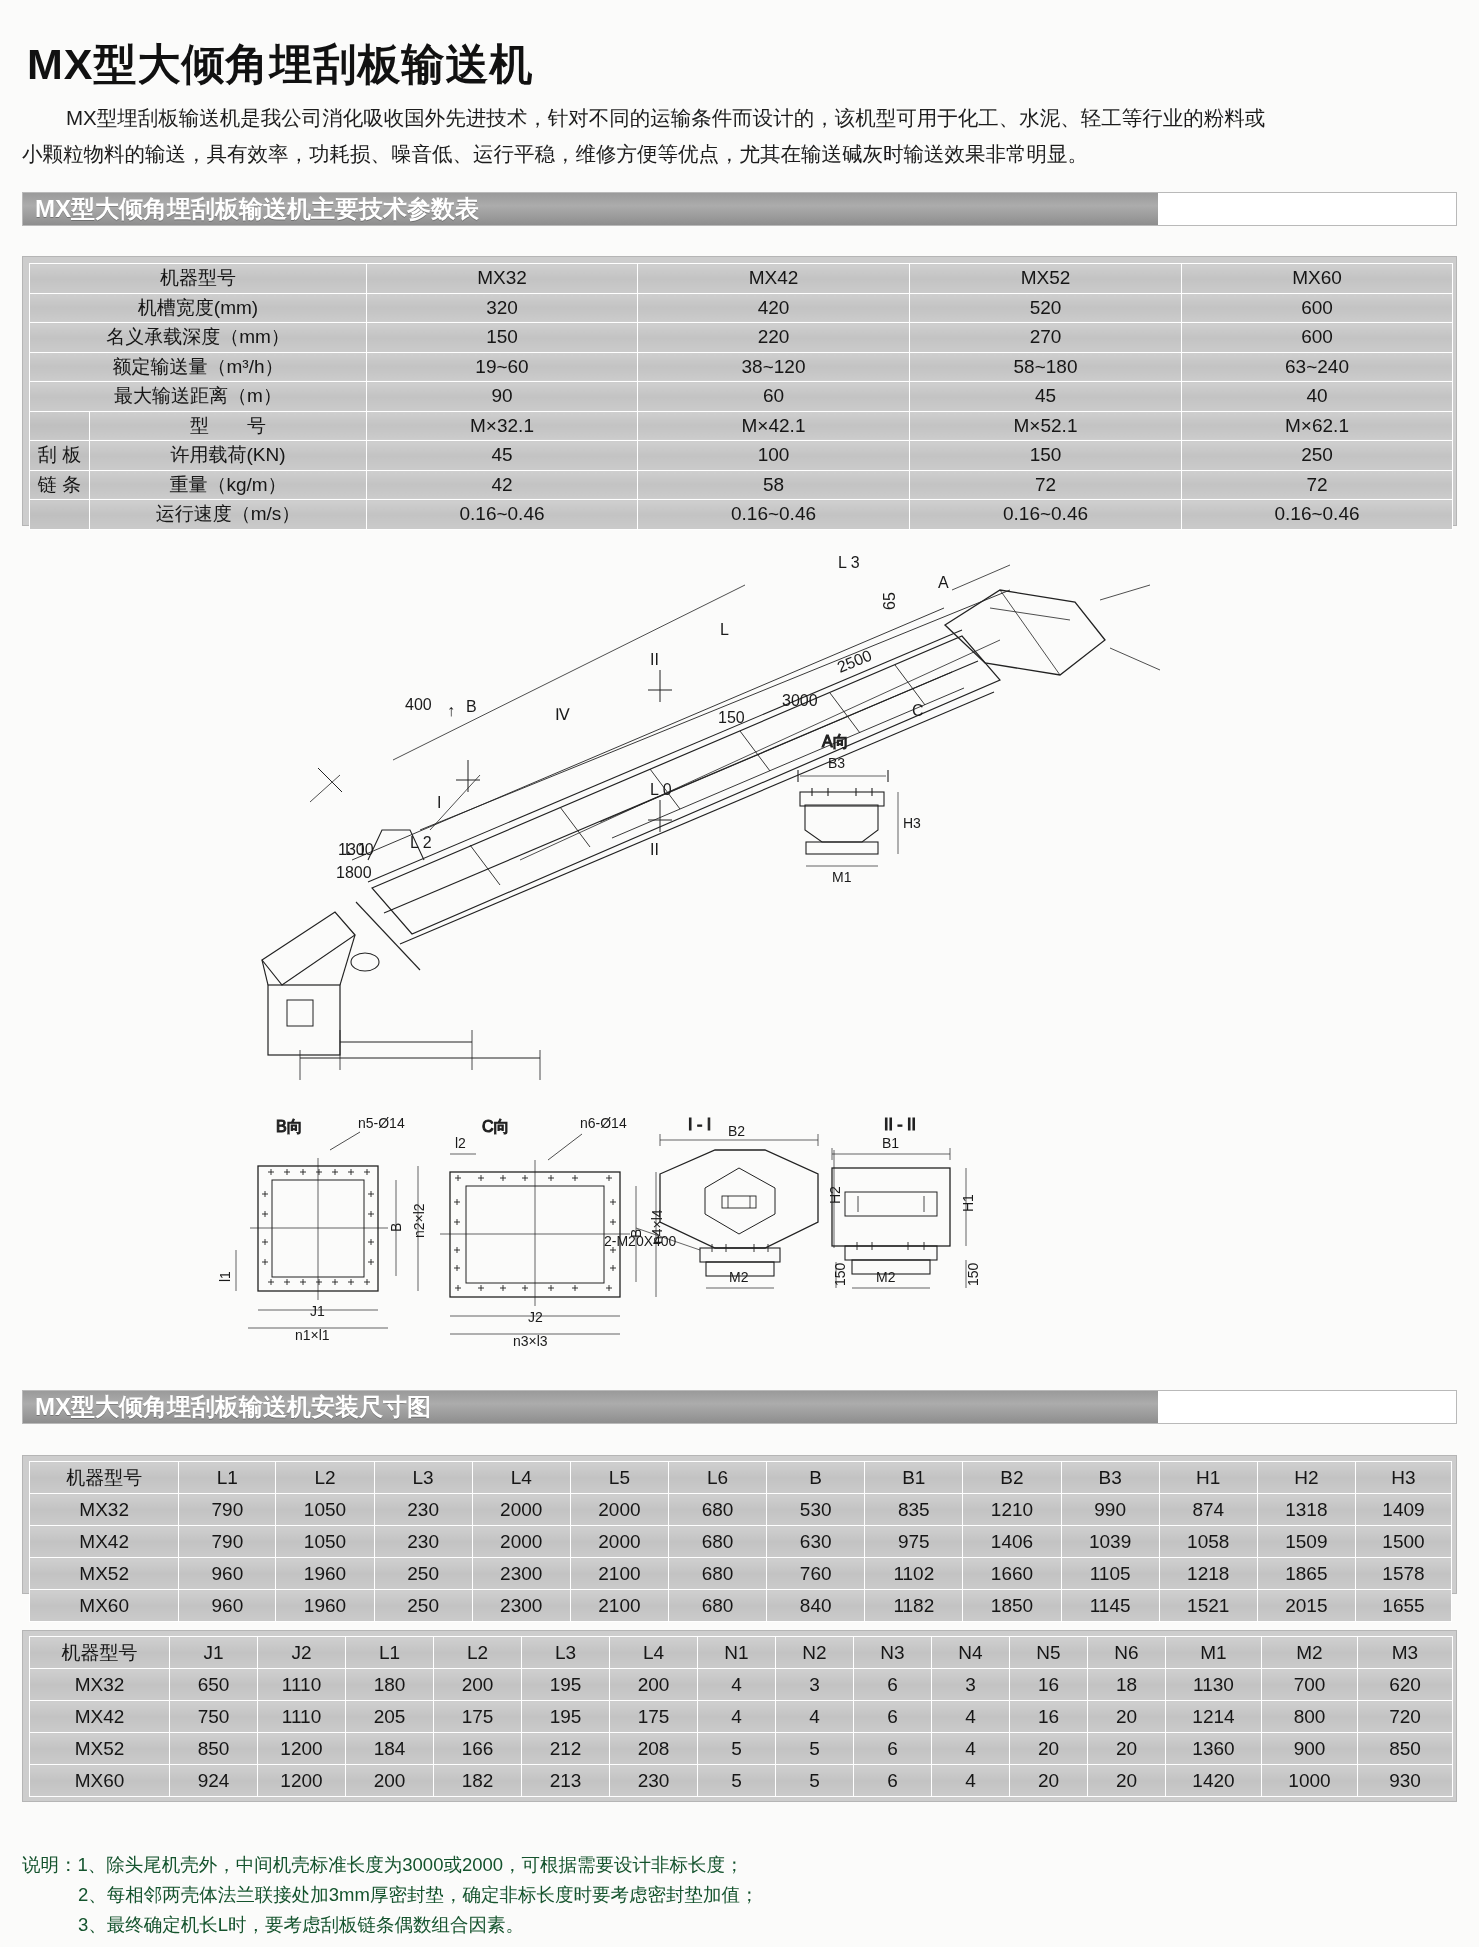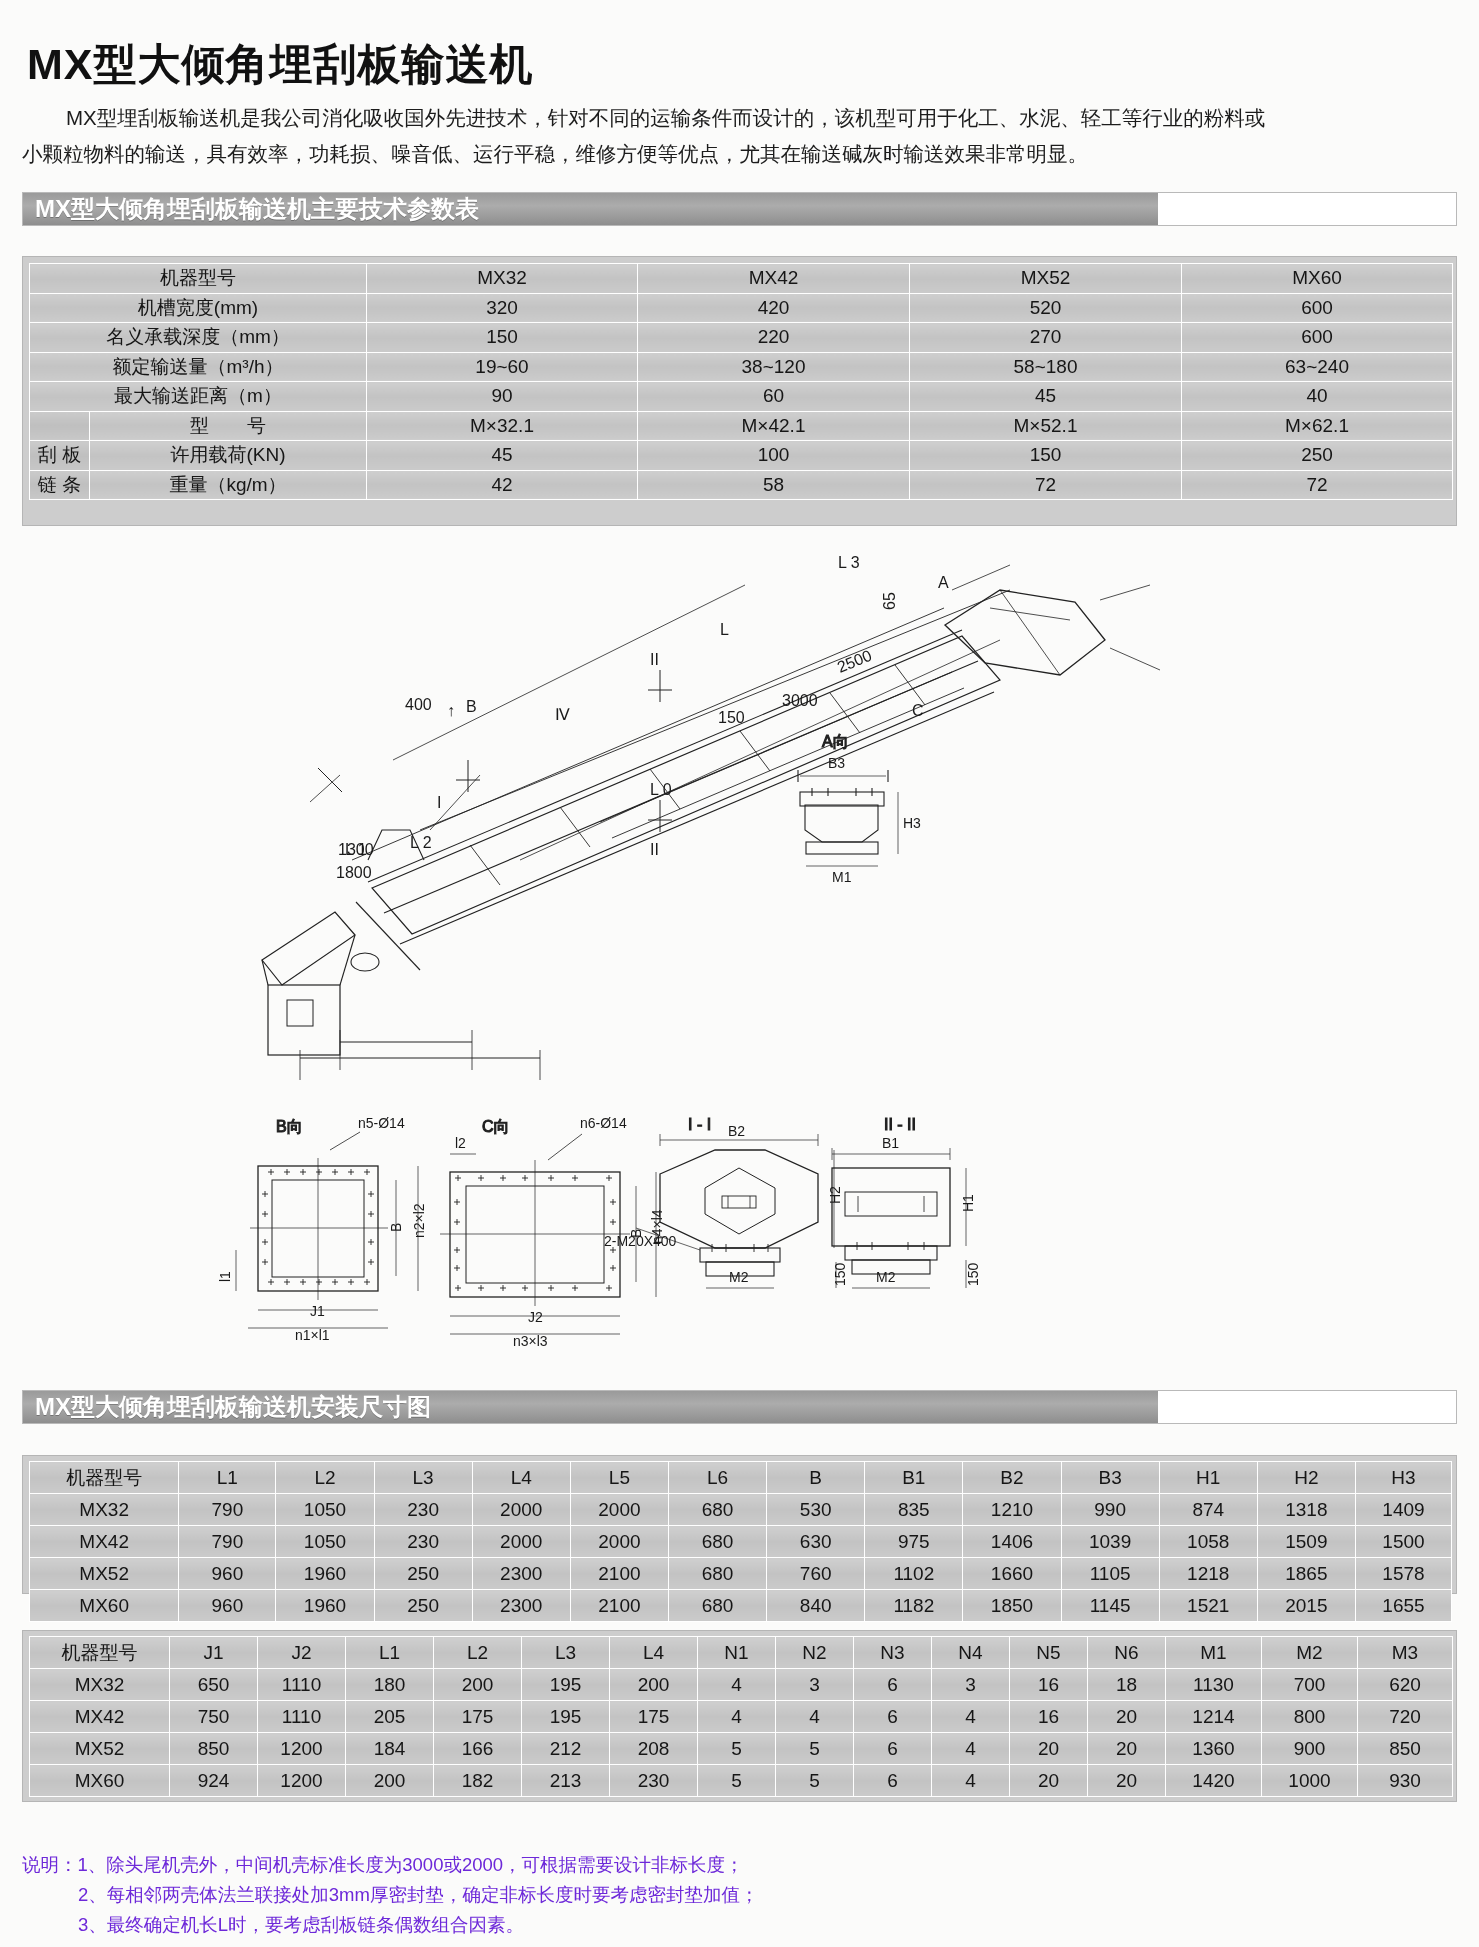--- a/index.html
+++ b/index.html
@@ -119,21 +119,21 @@
   #inst2-table td { height: 31px; }
 
   
   .notes {
     position: absolute;
     left: 22px;
     top: 1850px;
     width: 1250px;
     font-size: 18.5px;
     line-height: 30px;
-    color: #6d28d9;
+    color: #14532d;
   }
   .notes .nline { white-space: nowrap; }
   .notes .nindent { padding-left: 56px; }
 
   
   #drawing {
     position: absolute;
     left: 0;
     top: 530px;
     width: 1479px;
@@ -231,20 +231,28 @@
           <td>150</td>
           <td>250</td>
         </tr>
         <tr>
           <td class="blank">链 条</td>
           <td class="lbl">重量（kg/m）</td>
           <td>42</td>
           <td>58</td>
           <td>72</td>
           <td>72</td>
+        </tr>
+        <tr>
+          <td class="blank"></td>
+          <td class="lbl">运行速度（m/s）</td>
+          <td>0.16~0.46</td>
+          <td>0.16~0.46</td>
+          <td>0.16~0.46</td>
+          <td>0.16~0.46</td>
         </tr>
       </tbody>
     </table>
   </div>
 
   <div id="drawing">
     <svg width="1479" height="580" viewBox="0 0 1479 580">
       <g stroke="#222" fill="none" stroke-width="1.1">
 
         <path d="M368,352 L962,100"></path>

